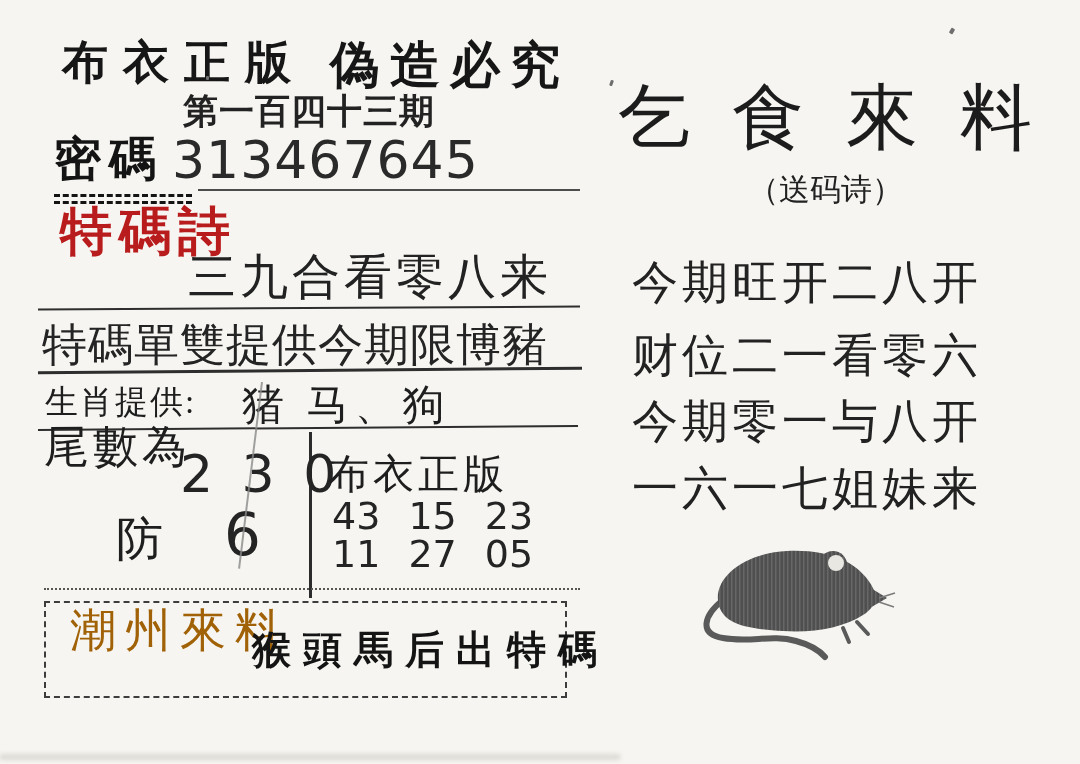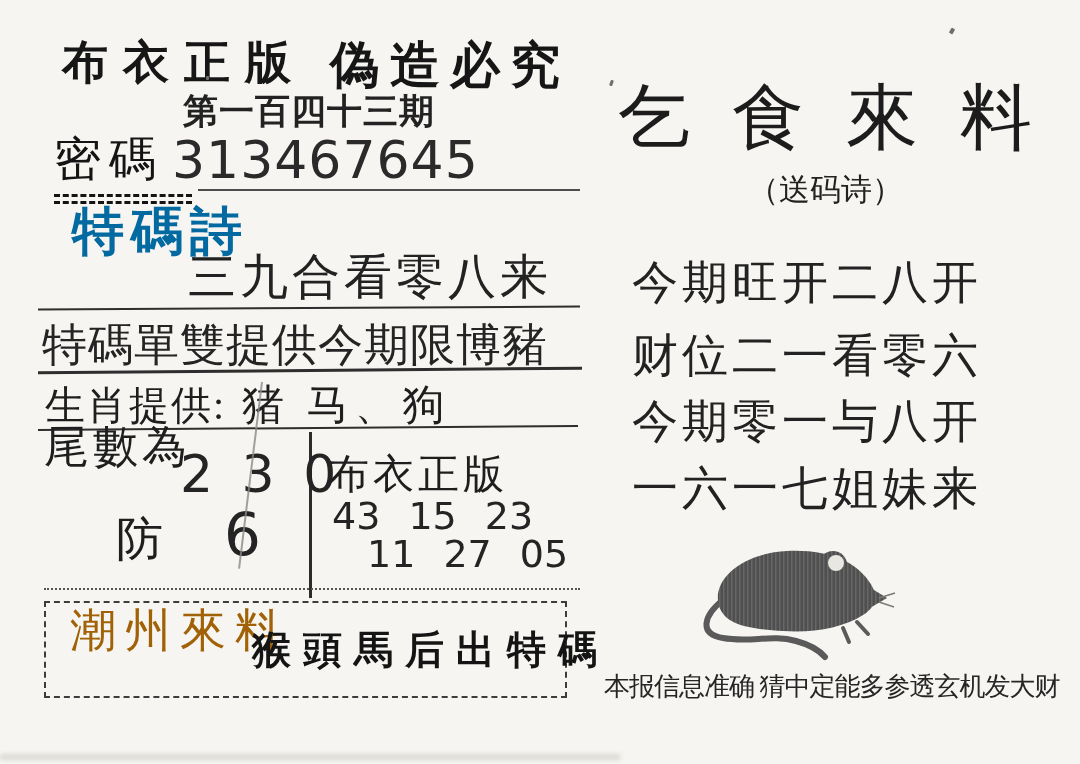--- a/index.html
+++ b/index.html
@@ -10,45 +10,45 @@
     overflow:hidden;
     font-family:"Liberation Serif","DejaVu Serif",serif;
     color:#1e1e1e;
   }
   .abs{position:absolute;white-space:nowrap;line-height:1;}
 
   
   .brand{left:62px;top:40px;font-size:46px;font-weight:bold;letter-spacing:15px;color:#161616;}
   .warning{left:330px;top:40px;font-size:50px;font-weight:bold;letter-spacing:10px;color:#161616;}
   .issue{left:183px;top:94px;font-size:35px;font-weight:600;letter-spacing:1px;color:#222;}
-  .pw-label{left:54px;top:136px;font-size:47px;font-weight:normal;letter-spacing:8px;color:#141414;}
+  .pw-label{left:54px;top:136px;font-size:47px;font-weight:bold;letter-spacing:8px;color:#141414;}
   .pw-value{left:172px;top:134px;font-size:52px;font-family:"DejaVu Sans","Liberation Sans",sans-serif;letter-spacing:1px;color:#2a2a2a;}
 
   .rule{position:absolute;height:0;border-top:2px solid #2e2e2e;}
   .rule-a{left:54px;top:194px;width:138px;height:4px;border-top:3px dashed #141414;border-bottom:3px dashed #141414;}
   .rule-b{left:198px;top:189px;width:382px;border-top:2px solid #3a3a3a;opacity:.9;}
   .rule-1{left:38px;top:307px;width:542px;transform:rotate(-0.3deg);}
   .rule-2{left:38px;top:369px;width:544px;border-top-width:3px;transform:rotate(-0.5deg);}
   .rule-3{left:38px;top:427px;width:540px;transform:rotate(-0.4deg);}
   .rule-dot{left:44px;top:588px;width:536px;border-top:2px dotted #555;}
 
-  .poem-heading{left:60px;top:206px;font-size:52px;font-weight:600;letter-spacing:7px;color:#0369a1;margin-left:12px;}
+  .poem-heading{left:60px;top:206px;font-size:52px;font-weight:600;letter-spacing:7px;color:#b91c1c;}
   .poem-verse{left:188px;top:253px;font-size:48px;letter-spacing:4px;color:#222;}
   .danshuang{left:42px;top:323px;font-size:45px;letter-spacing:1px;color:#242424;}
-  .zodiac-label{left:45px;top:386px;font-size:40px;letter-spacing:2px;}
+  .zodiac-label{left:45px;top:386px;font-size:33px;letter-spacing:2px;}
   .zodiac-values{left:242px;top:384px;font-size:42px;letter-spacing:6px;}
 
   .divider-v{position:absolute;left:309px;top:432px;width:3px;height:166px;background:#2b2b2b;}
   .tails-label{left:44px;top:428px;font-size:45px;letter-spacing:4px;font-family:Liberation Mono, monospace;}
   .tails-digits{left:180px;top:448px;font-size:52px;font-family:"DejaVu Sans","Liberation Sans",sans-serif;word-spacing:12px;color:#242424;}
   .guard-label{left:116px;top:516px;font-size:47px;}
   .guard-digit{left:224px;top:506px;font-size:58px;font-family:"DejaVu Sans","Liberation Sans",sans-serif;color:#242424;}
   .xs-heading{left:328px;top:454px;font-size:41px;letter-spacing:4px;}
   .xs-row1{left:332px;top:497px;font-size:38px;font-family:"DejaVu Sans","Liberation Sans",sans-serif;word-spacing:16px;color:#242424;}
-  .xs-row2{left:332px;top:535px;font-size:38px;font-family:"DejaVu Sans","Liberation Sans",sans-serif;word-spacing:16px;color:#242424;margin-left:35px;}
+  .xs-row2{left:332px;top:535px;font-size:38px;font-family:"DejaVu Sans","Liberation Sans",sans-serif;word-spacing:16px;color:#242424;}
 
   .origin-box{position:absolute;left:44px;top:601px;width:519px;height:93px;border:2px dashed #3d3d3d;}
   .origin-title{left:70px;top:608px;font-size:46px;letter-spacing:9px;color:#a16207;}
   .monkey-slogan{left:252px;top:630px;font-size:39px;font-weight:bold;letter-spacing:12px;
                  font-family:"Liberation Sans","DejaVu Sans",sans-serif;color:#141414;}
 
   
   .r-title{left:618px;top:82px;font-size:72px;font-weight:500;letter-spacing:42px;color:#1c1c1c;}
   .r-subtitle{left:748px;top:174px;font-size:31px;letter-spacing:0px;color:#222;}
   .verse{left:632px;font-size:46px;letter-spacing:4px;color:#222;}
@@ -137,21 +137,20 @@
 
       <circle cx="140" cy="29" r="14" fill="url(#scanlines)"></circle>
       <circle cx="143" cy="27" r="8" fill="#e9e7e2"></circle>
 
       <path d="M150 92 l6 14 M164 86 l11 12" stroke="#5a5a5a" stroke-width="4" stroke-linecap="round"></path>
 
       <path d="M186 62 l16 -5 M186 66 l15 5" stroke="#7a7a7a" stroke-width="1.5"></path>
     </svg>
   </div>
 
-  <div class="abs r-footer">本报信息准确 猜中定能多参透玄机发大财</div>
 
   <div class="pen-mark"></div>
   <div class="speck speck-1"></div>
   <div class="speck speck-2"></div>
   <div class="speck speck-3"></div>
   <div class="smudge"></div>
 
 </div>
 
 </body></html>

